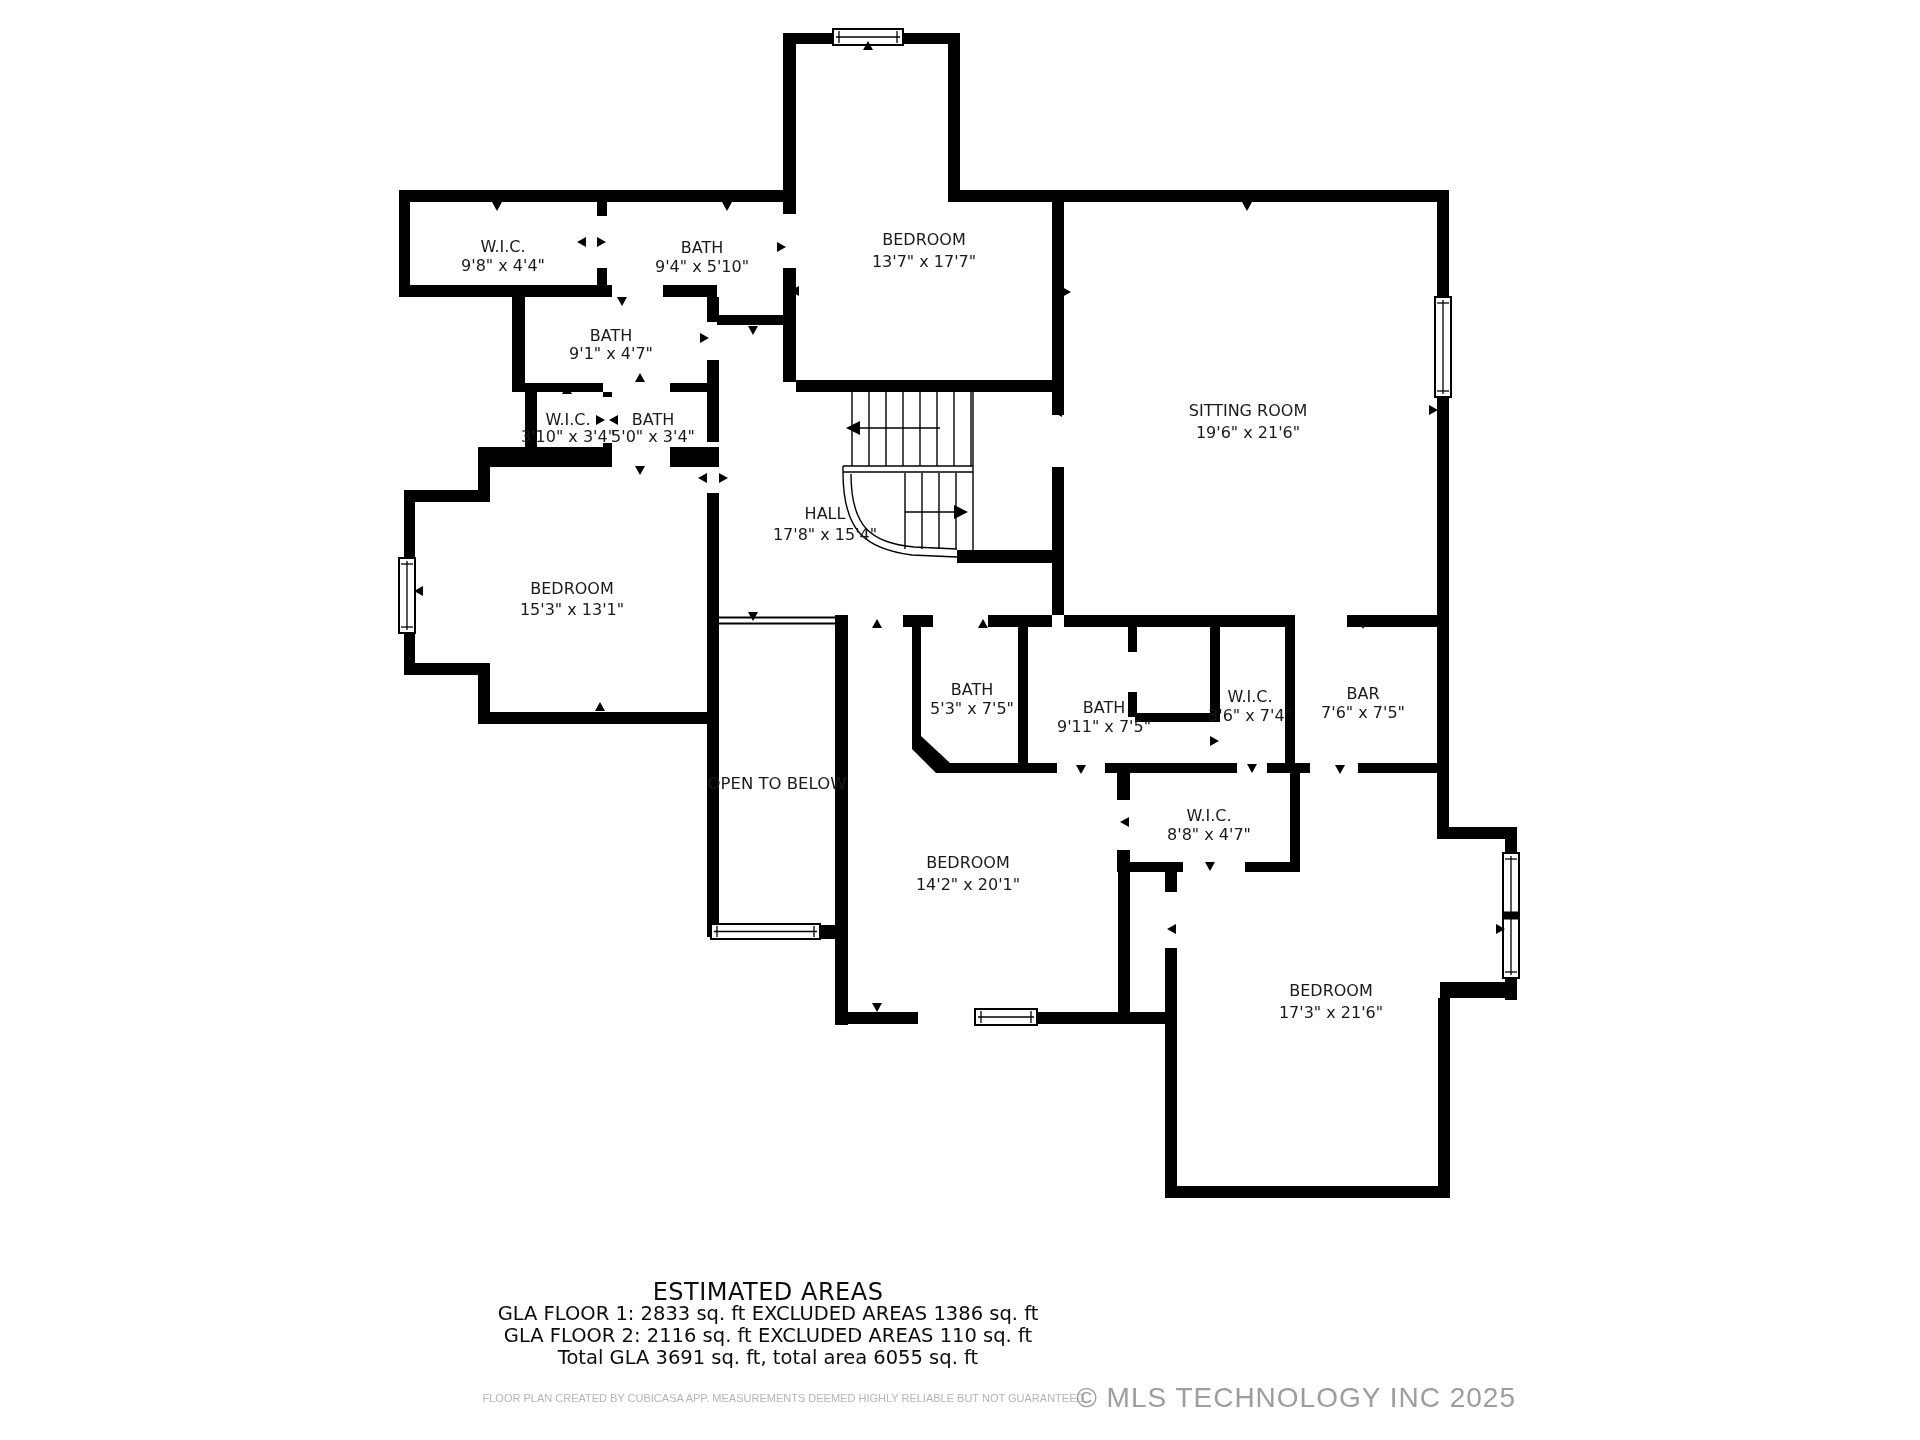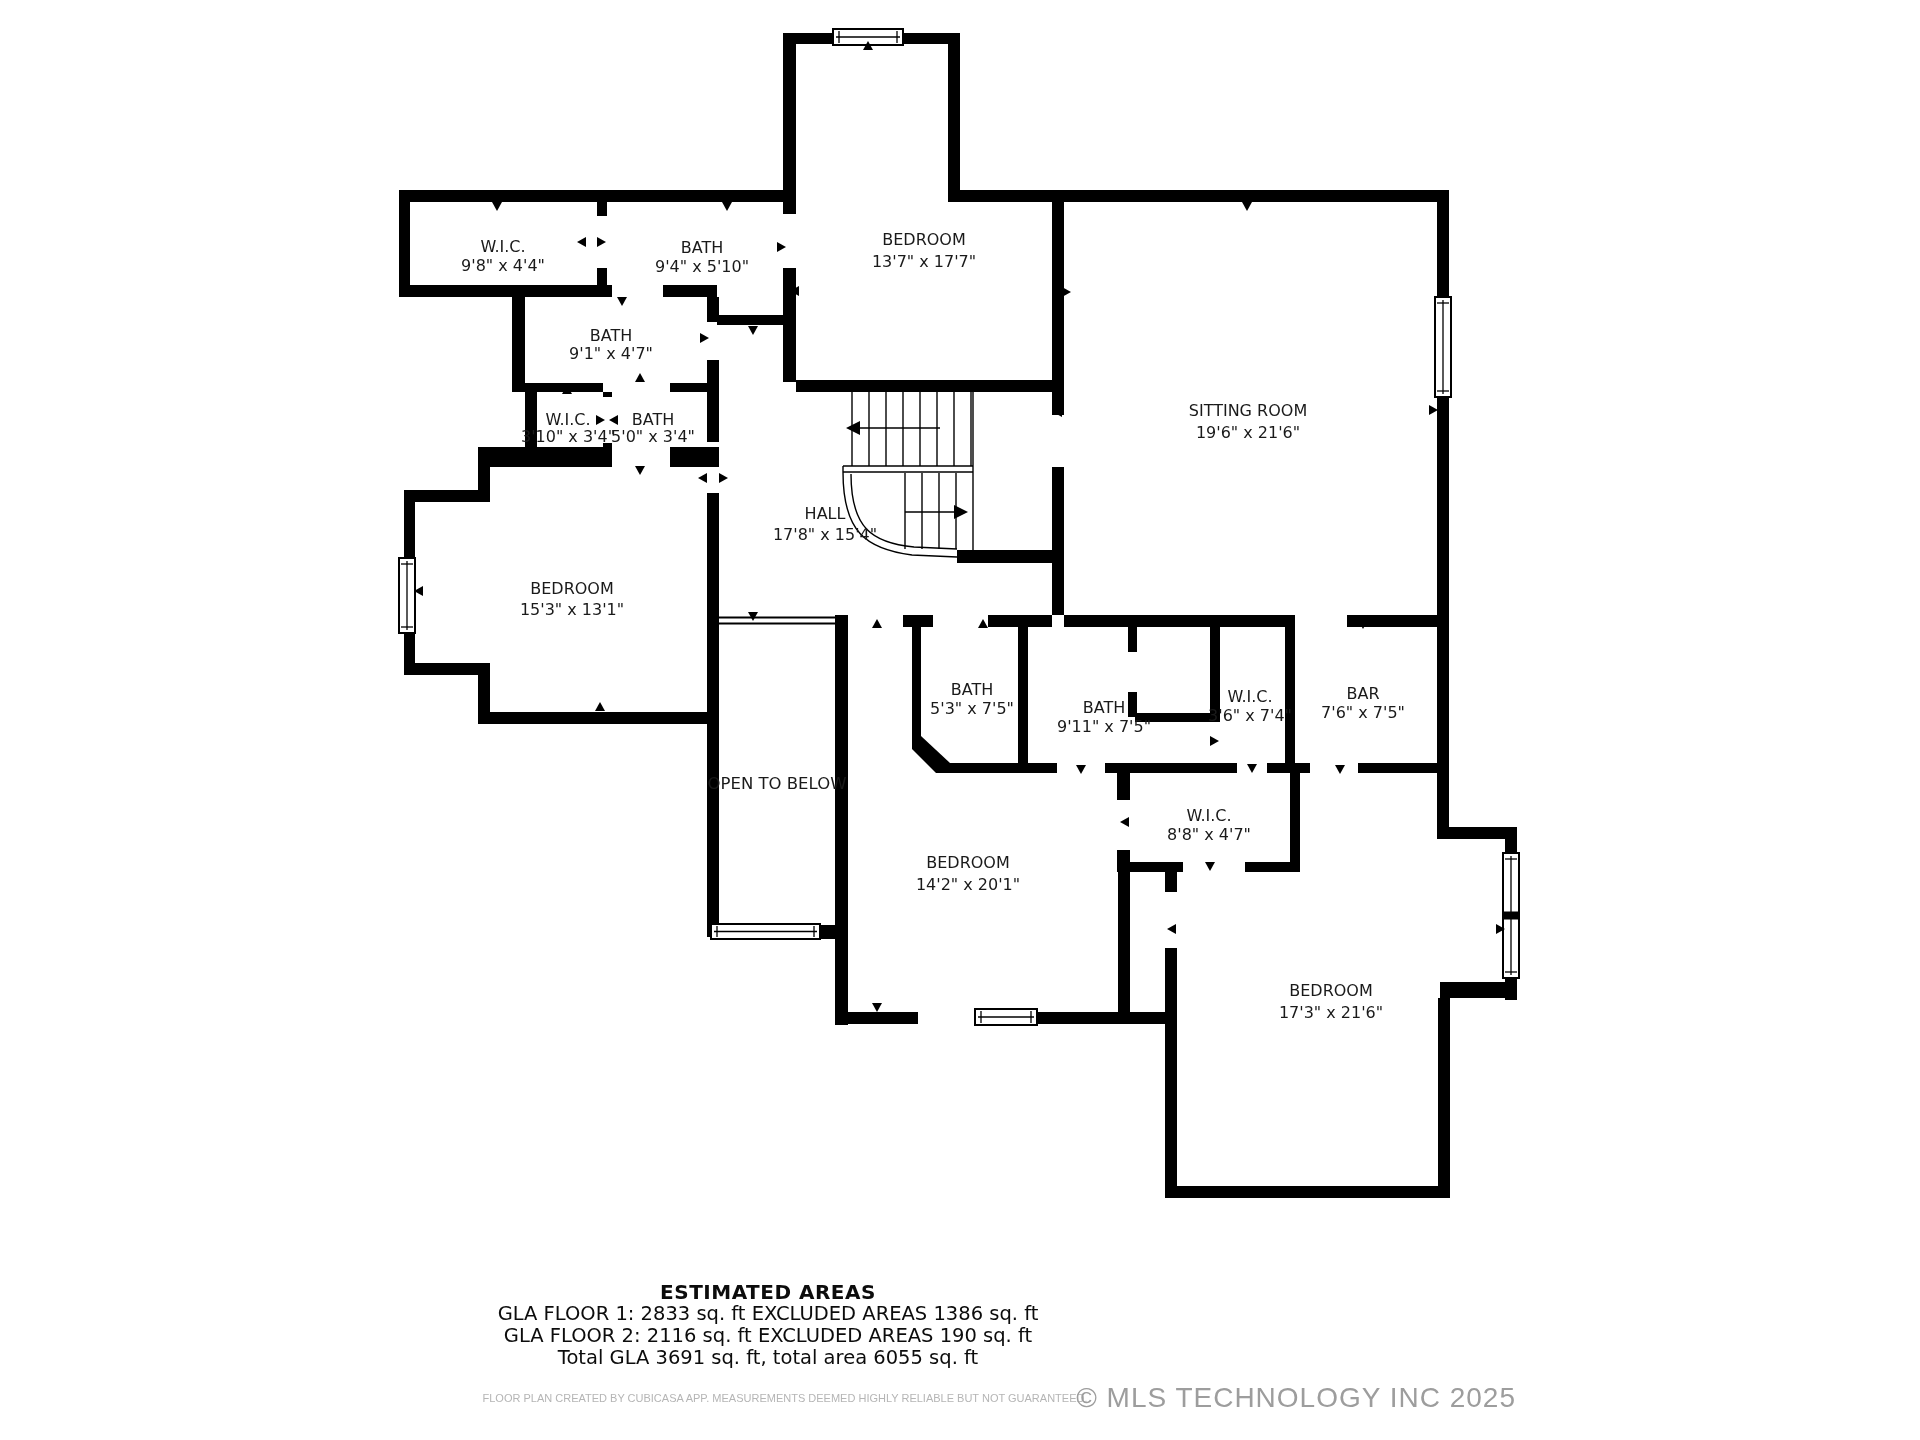--- a/index.html
+++ b/index.html
@@ -9,21 +9,21 @@
   }
   .plan-svg{position:absolute;left:0;top:0;width:1920px;height:1440px;}
   .wall{fill:#000000;stroke:none;}
   .room-name,.room-dims{fill:#1a1a1a;font-size:16px;text-anchor:middle;
     font-family:"DejaVu Sans","Liberation Sans",sans-serif;}
   .otb{fill:#1a1a1a;font-size:16.5px;text-anchor:middle;}
   .areas{
     position:absolute;left:0;right:0;top:1281px;text-align:center;color:#0c0c0c;
     font-size:19.5px;line-height:22px;font-family:"DejaVu Sans","Liberation Sans",sans-serif;
   }
-  .areas .title{font-weight:bold;font-size:20px;letter-spacing:.5px;}
+  .areas .title{font-weight:normal;font-size:24px;letter-spacing:.5px;}
   .disclaimer{
     position:absolute;left:34px;right:0;top:1392px;text-align:center;
     color:#b5b5b5;font-size:11px;font-family:"Liberation Sans",sans-serif;
   }
   .watermark{
     position:absolute;right:20px;bottom:26px;color:#9d9d9d;font-size:28px;
     font-family:"Liberation Sans",sans-serif;letter-spacing:1px;white-space:nowrap;
   }
 </style>
 </head>
@@ -247,19 +247,19 @@
         <text x="968" y="890" class="room-dims">14'2" x 20'1"</text>
         <text x="1331" y="996" class="room-name">BEDROOM</text>
         <text x="1331" y="1018" class="room-dims">17'3" x 21'6"</text>
         <text x="777" y="789" class="otb">OPEN TO BELOW</text>
       </g>
   </svg>
 
   <div class="areas">
     <div class="title">ESTIMATED AREAS</div>
     <div>GLA FLOOR 1: 2833 sq. ft EXCLUDED AREAS 1386 sq. ft</div>
-    <div>GLA FLOOR 2: 2116 sq. ft EXCLUDED AREAS 190 sq. ft</div>
+    <div>GLA FLOOR 2: 2116 sq. ft EXCLUDED AREAS 110 sq. ft</div>
     <div>Total GLA 3691 sq. ft, total area 6055 sq. ft</div>
   </div>
 
   <div class="disclaimer">FLOOR PLAN CREATED BY CUBICASA APP. MEASUREMENTS DEEMED HIGHLY RELIABLE BUT NOT GUARANTEED.</div>
   <div class="watermark">© MLS TECHNOLOGY INC 2025</div>
 </div>
 
 </body></html>

